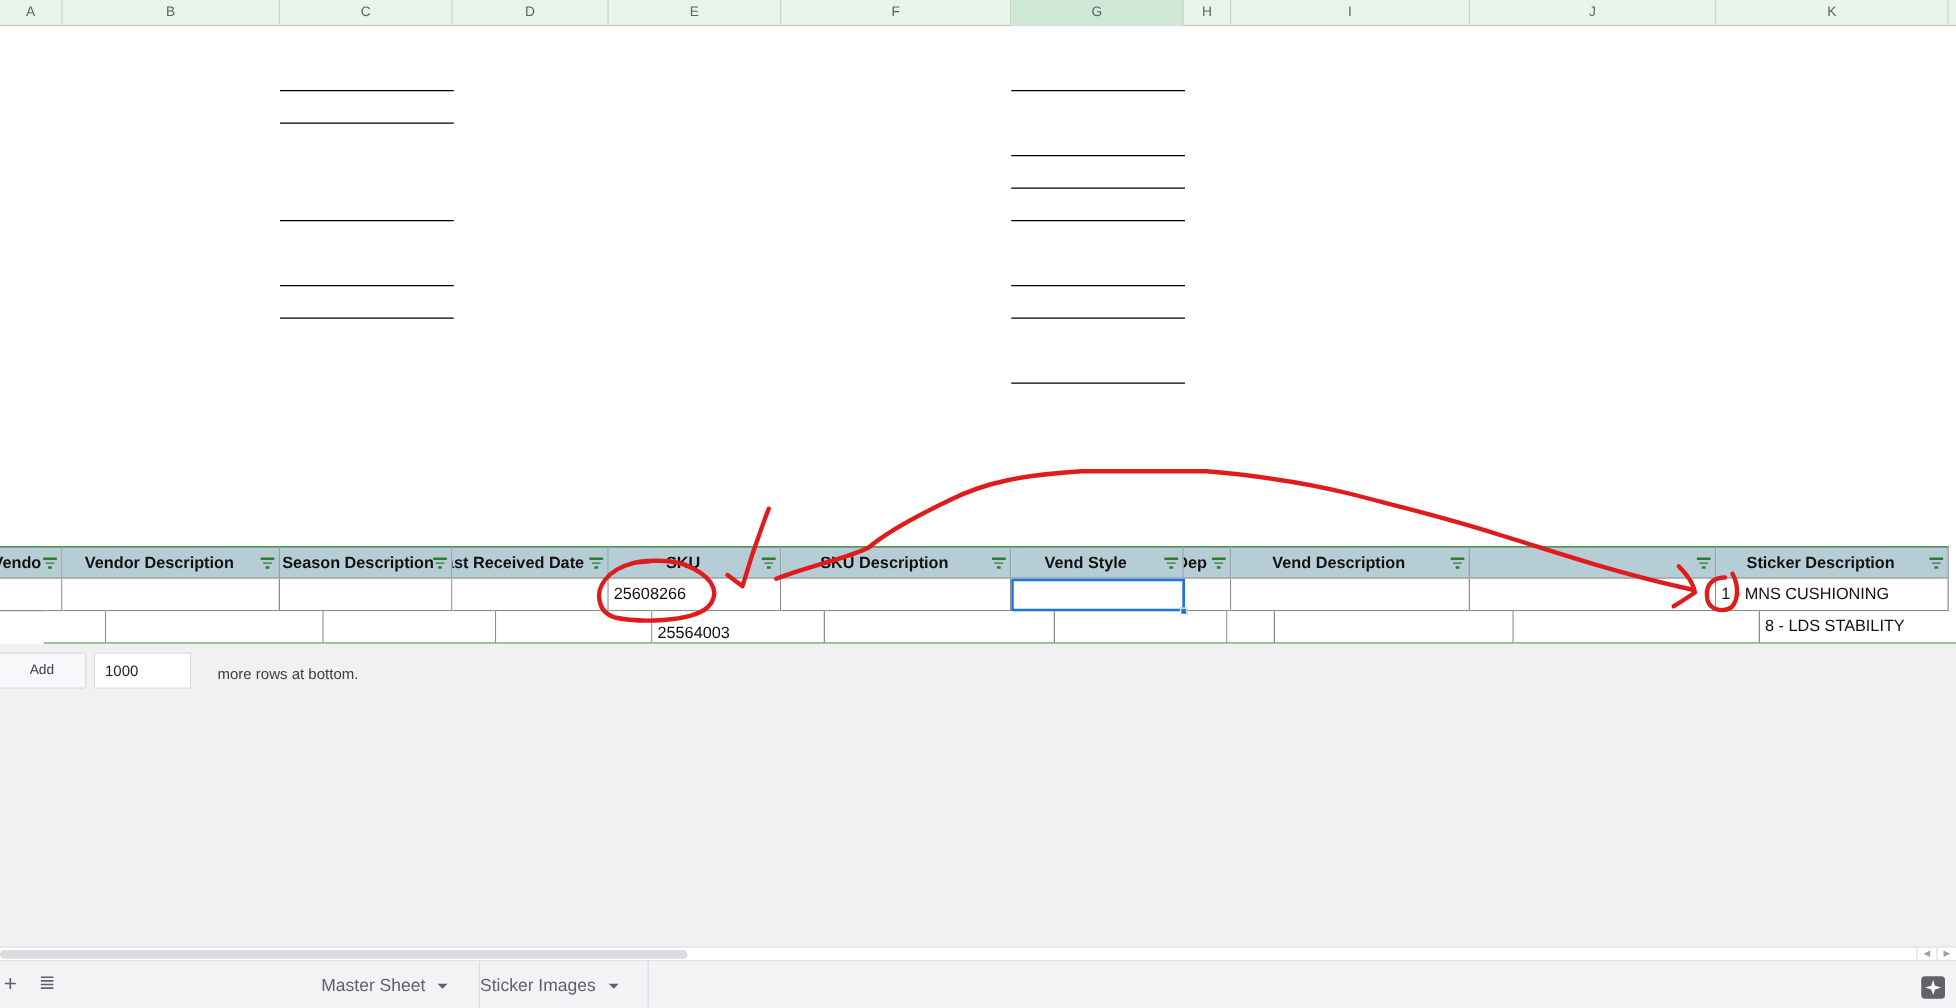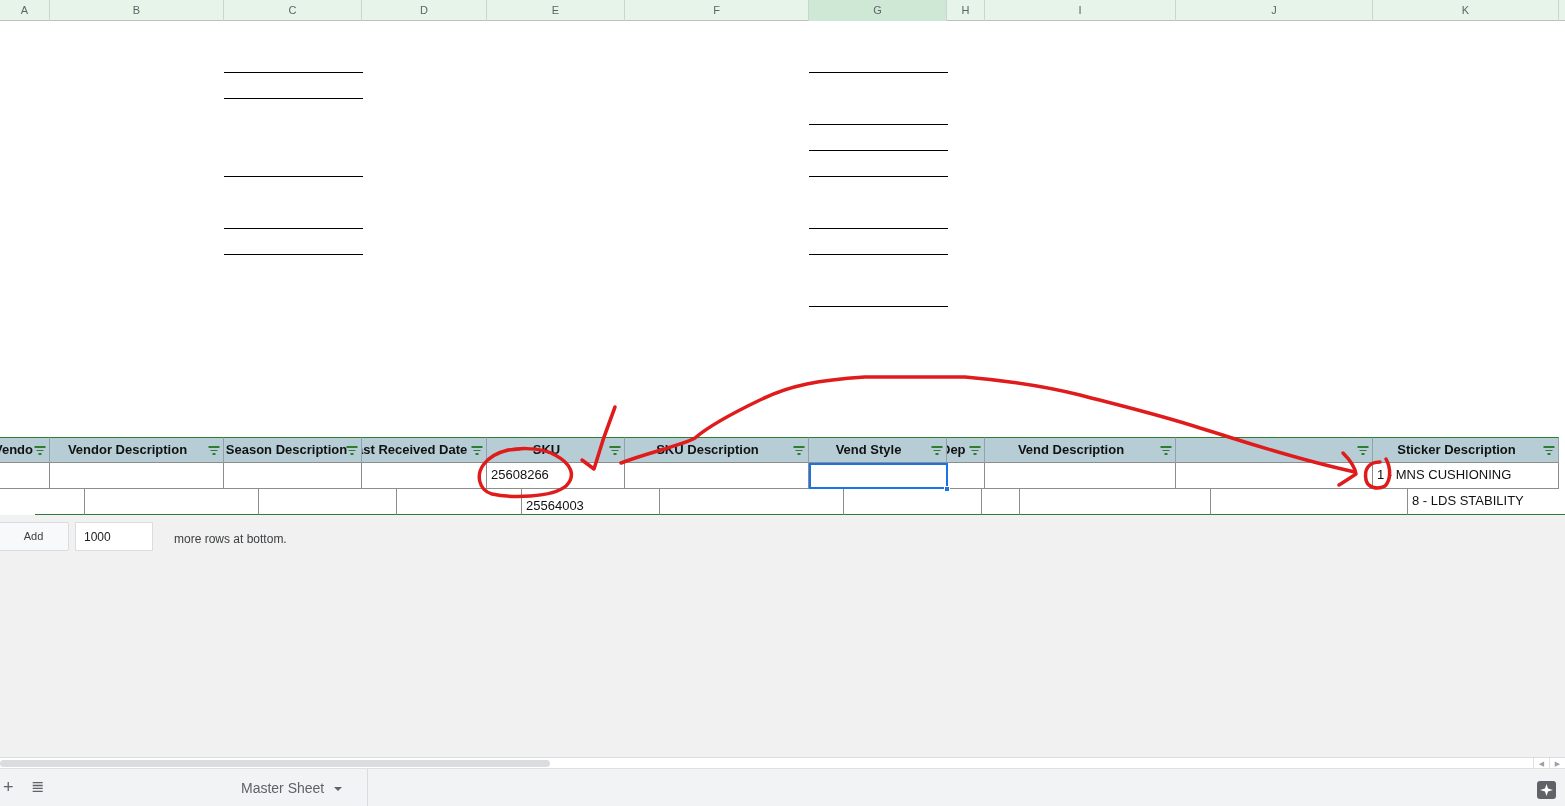--- a/index.html
+++ b/index.html
@@ -217,22 +217,25 @@
   <div id="hscroll">
     <div id="hthumb"></div>
     <div class="sarrow" style="right:16px">◀</div>
     <div class="sarrow" style="right:0">▶</div>
   </div>
 
   <div id="tabbar">
     <span class="tbtn" style="left:3px">+</span>
     <span class="tbtn" style="left:31px;font-size:16px">≣</span>
 
-    <div class="tab" style="left:225px;width:143px">
+    <div class="tab" style="left:241px;width:143px">
       <span>Master Sheet</span><span class="caret"></span>
+    </div>
+    <div class="tab" style="left:368px;width:151px">
+      <span>Sticker Images</span><span class="caret"></span>
     </div>
 
     <div id="explore">
       <svg width="13" height="12" viewBox="0 0 13 12">
         <path d="M6.5 0 L8 4.5 L13 6 L8 7.5 L6.5 12 L5 7.5 L0 6 L5 4.5 Z" fill="#fff"></path>
       </svg>
     </div>
   </div>
 
   <svg id="annot" viewBox="0 0 1565 806">

